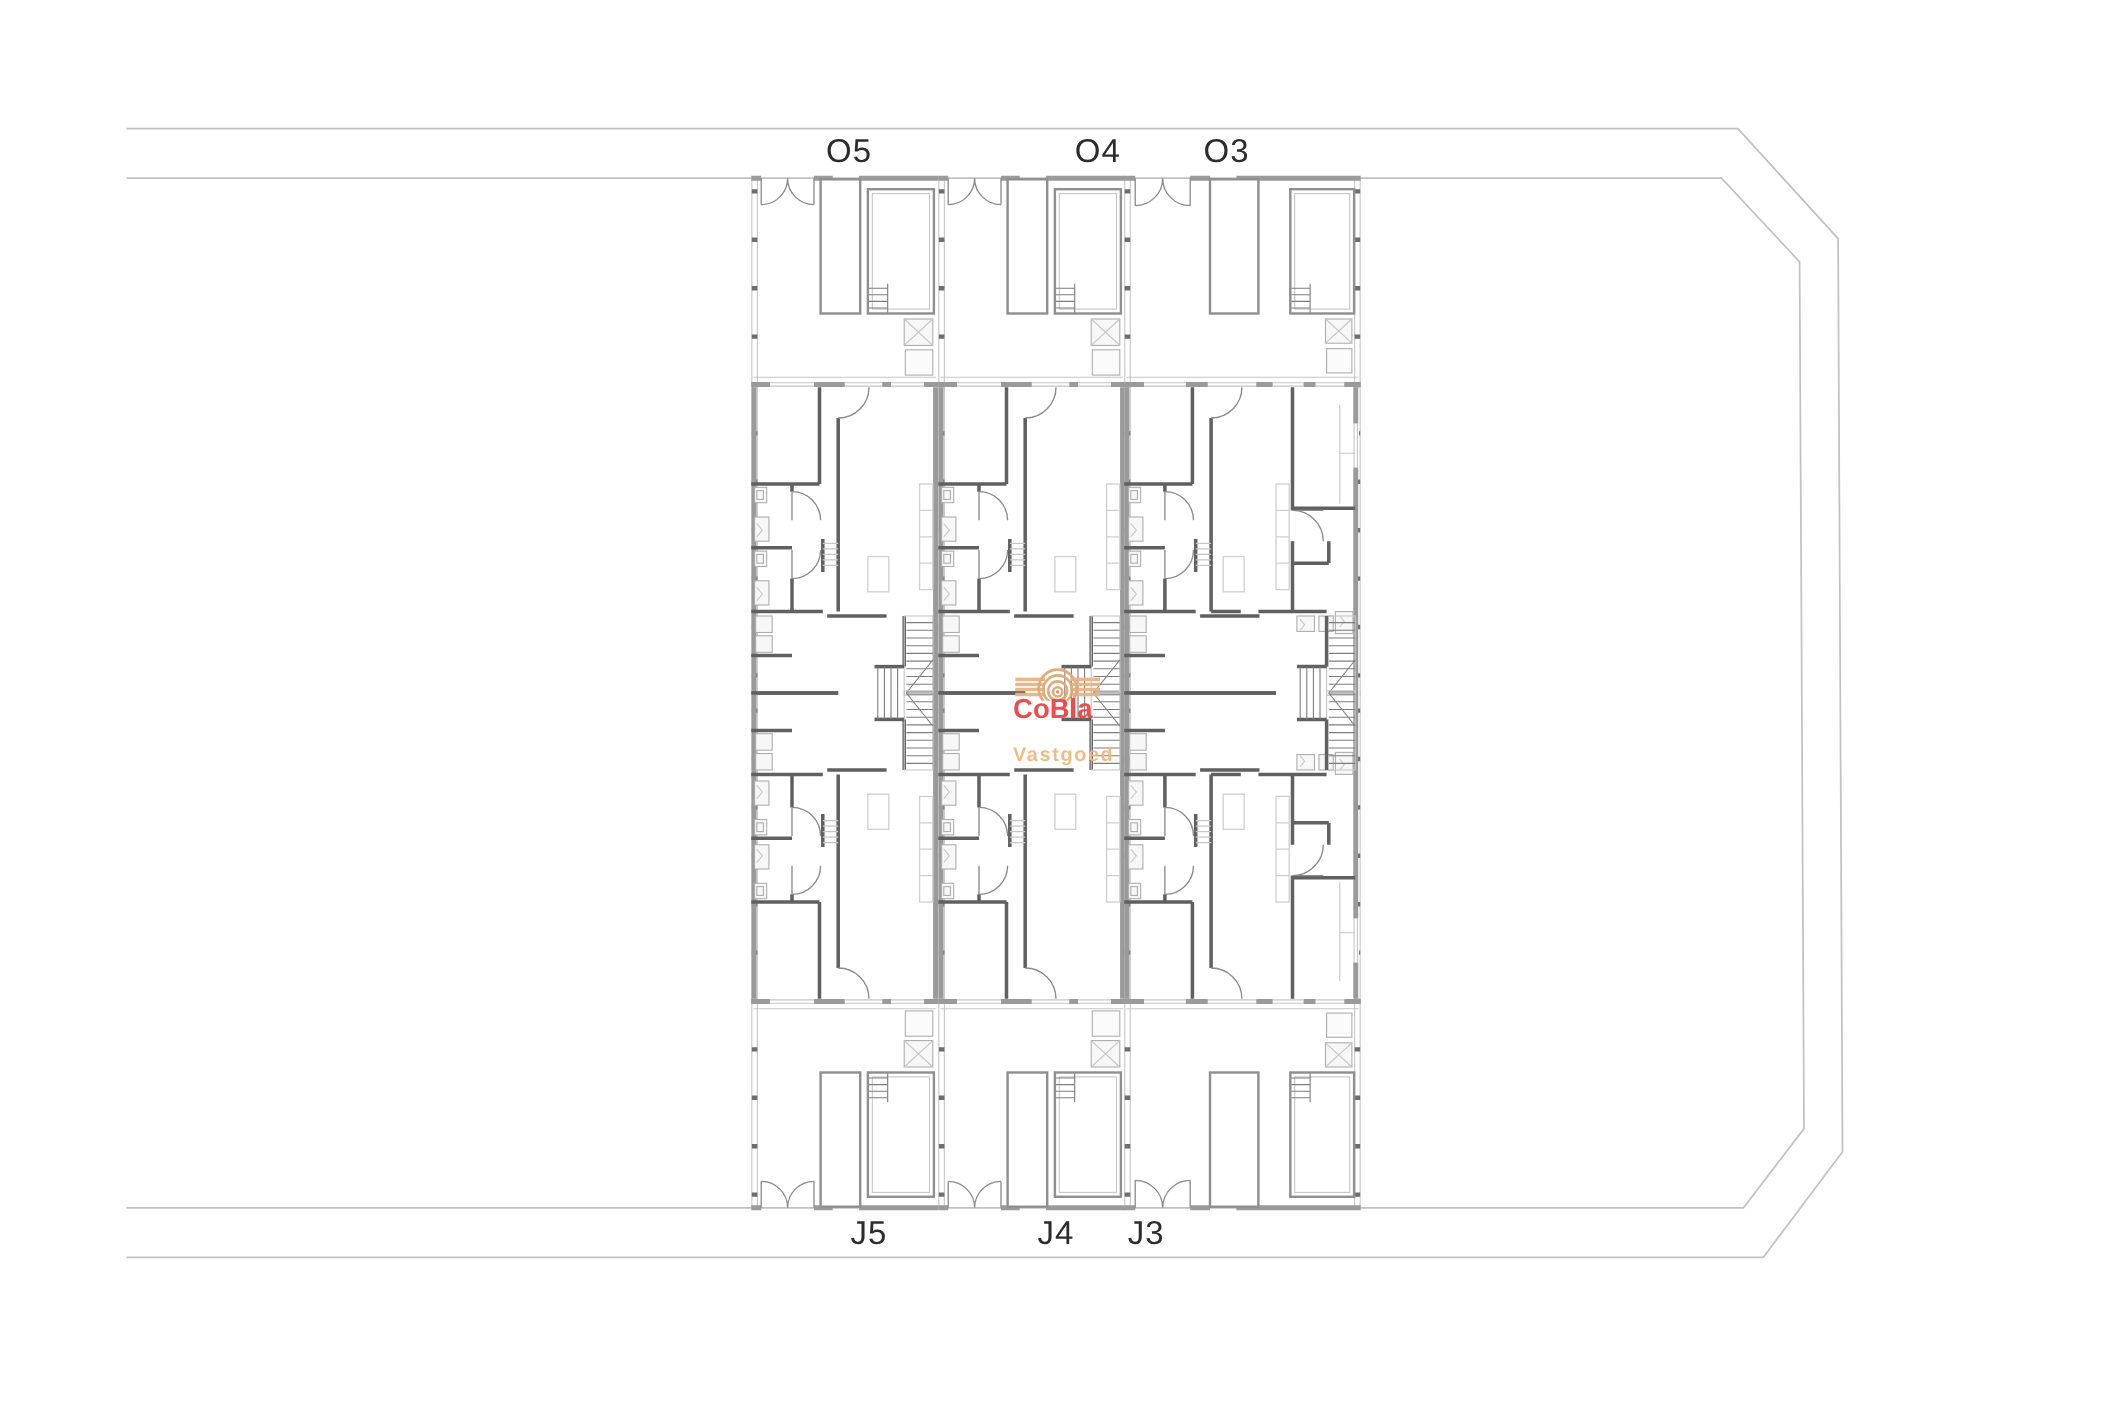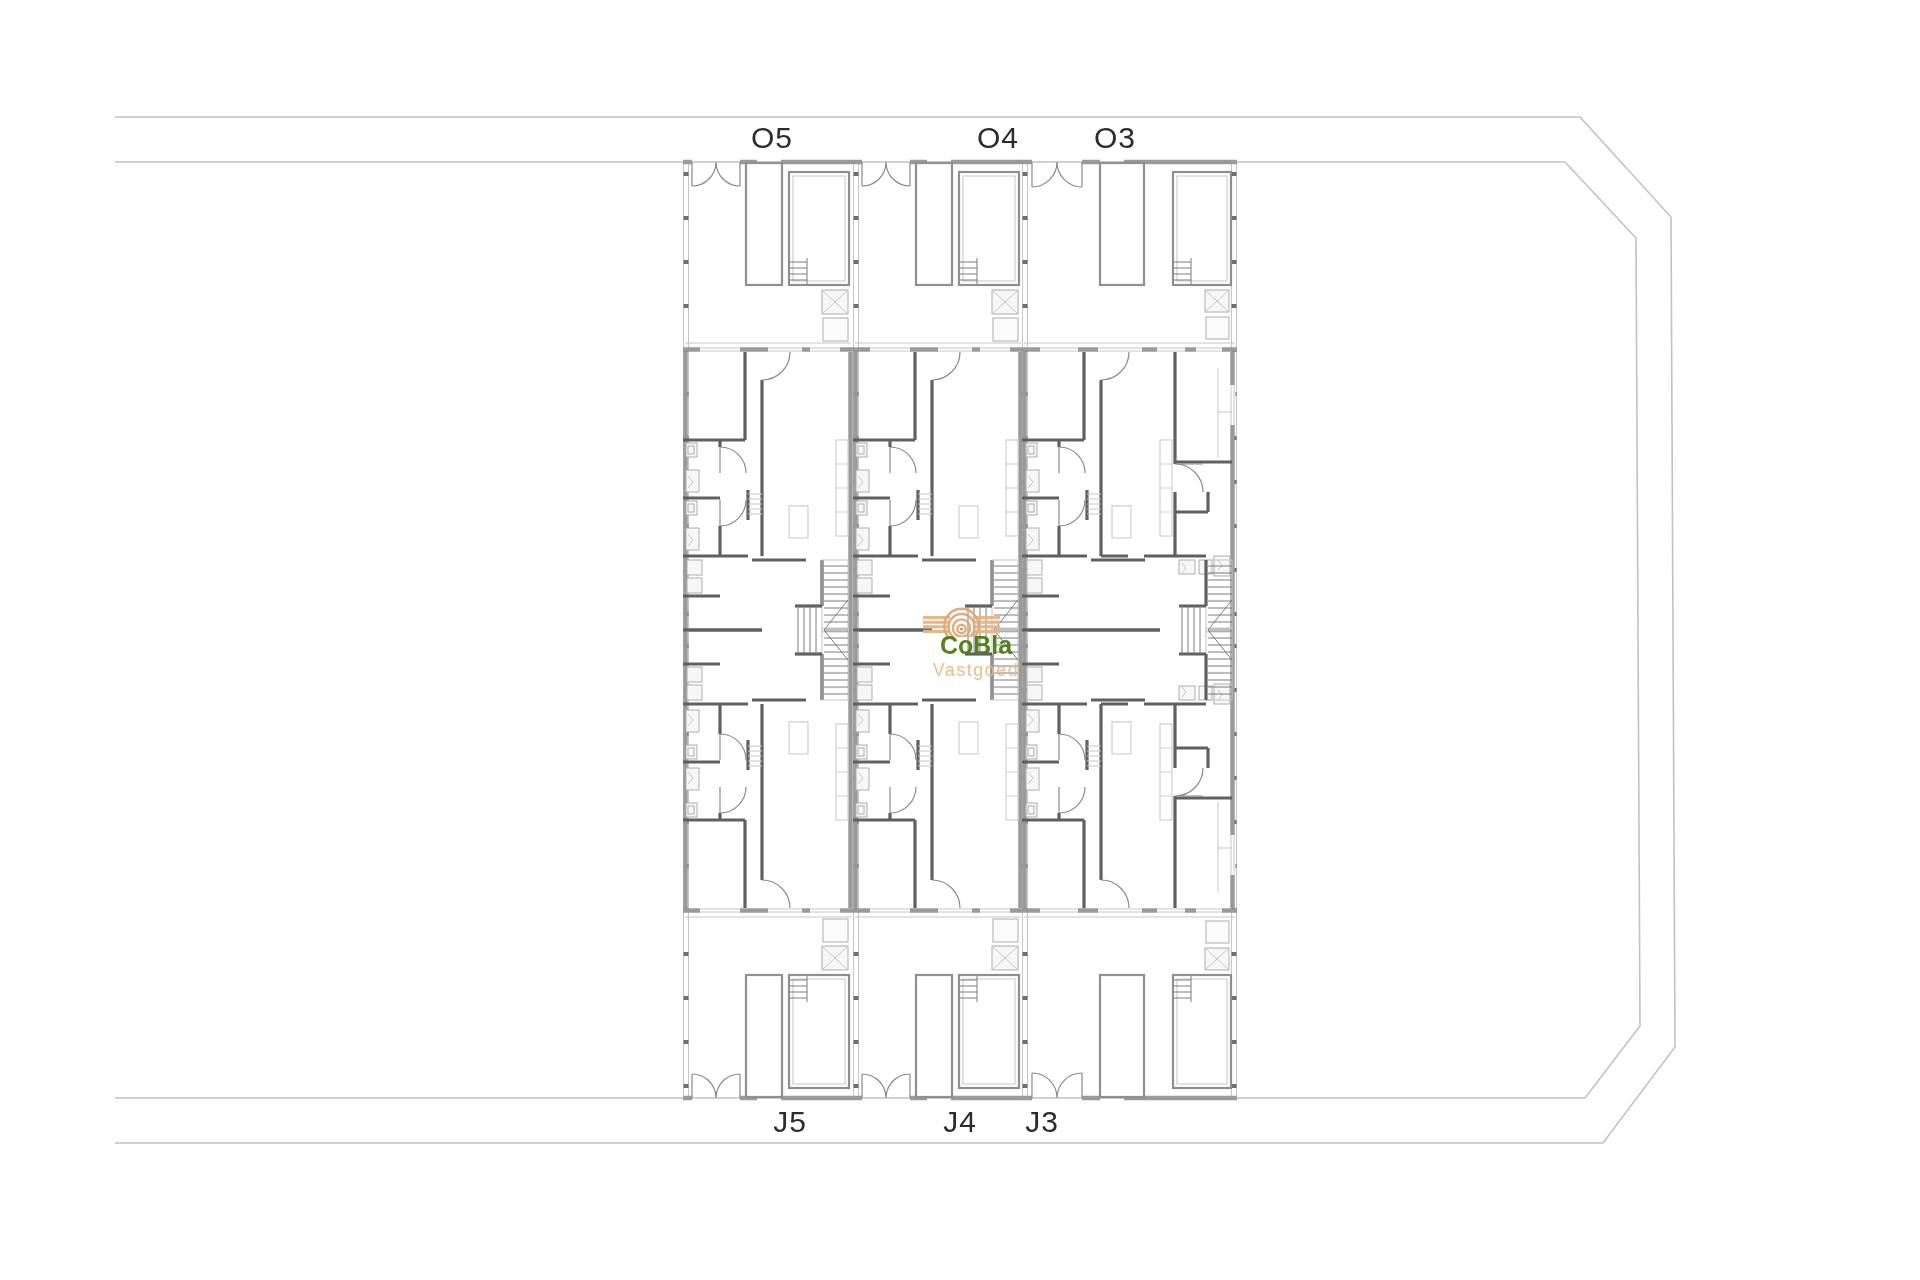--- a/index.html
+++ b/index.html
@@ -1,17 +1,17 @@
 <!DOCTYPE html>
 <html><head>
 <meta charset="utf-8">
 <style>
   html,body{margin:0;padding:0;background:#ffffff;}
   #stage{position:relative;width:1920px;height:1280px;background:#ffffff;overflow:hidden;
-         font-family:"Liberation Sans", sans-serif;text-align:center;}
+         font-family:"Liberation Sans", sans-serif;}
   #plan-svg{position:absolute;left:0;top:0;}
 
   
   .bnd{stroke:#c2c2c2;stroke-width:1.6;fill:none}
   .w-outer{stroke:#9a9a9a;stroke-width:4.5;fill:none}
   .w-in{stroke:#606060;stroke-width:3.2;fill:none}
   .w-mid{stroke:#8f8f8f;stroke-width:2.2;fill:#ffffff}
   .thin{stroke:#c6c6c6;stroke-width:1;fill:none}
   .arc{stroke:#8a8a8a;stroke-width:1.2;fill:none}
   .tread{stroke:#7d7d7d;stroke-width:1;fill:none}
@@ -19,24 +19,24 @@
   .furn{stroke:#d0d0d0;stroke-width:1.2;fill:none}
   .tick{stroke:#6e6e6e;stroke-width:5;stroke-dasharray:4 40;fill:none}
   .dbl{stroke:#c6c6c6;stroke-width:1;fill:none}
   .win{fill:#ffffff}
 
   .ulabel{position:absolute;transform:translate(-50%,-50%);
           font-size:30px;letter-spacing:1px;color:#2c2c2c;white-space:nowrap;}
 
   #watermark{position:absolute;left:921px;top:601px;width:110px;opacity:.95;}
   #wm-logo{display:block;margin-left:1px;}
-  #wm-brand{font-size:25px;font-weight:700;color:#4d7c0f;letter-spacing:0px;
+  #wm-brand{font-size:25px;font-weight:700;color:#ef4444;letter-spacing:0px;
             line-height:1;margin-top:-4px;}
-  #wm-sub{font-size:18px;font-weight:400;color:#eeb97e;letter-spacing:1.5px;
-          line-height:1;margin-top:3px;}
+  #wm-sub{font-size:18px;font-weight:700;color:#eeb97e;letter-spacing:1.5px;
+          line-height:1;margin-top:19px;}
 </style>
 </head>
 <body>
 
 <div id="stage">
 
 <svg id="plan-svg" width="1920" height="1280" viewBox="0 0 1920 1280">
 
   <defs>
 

